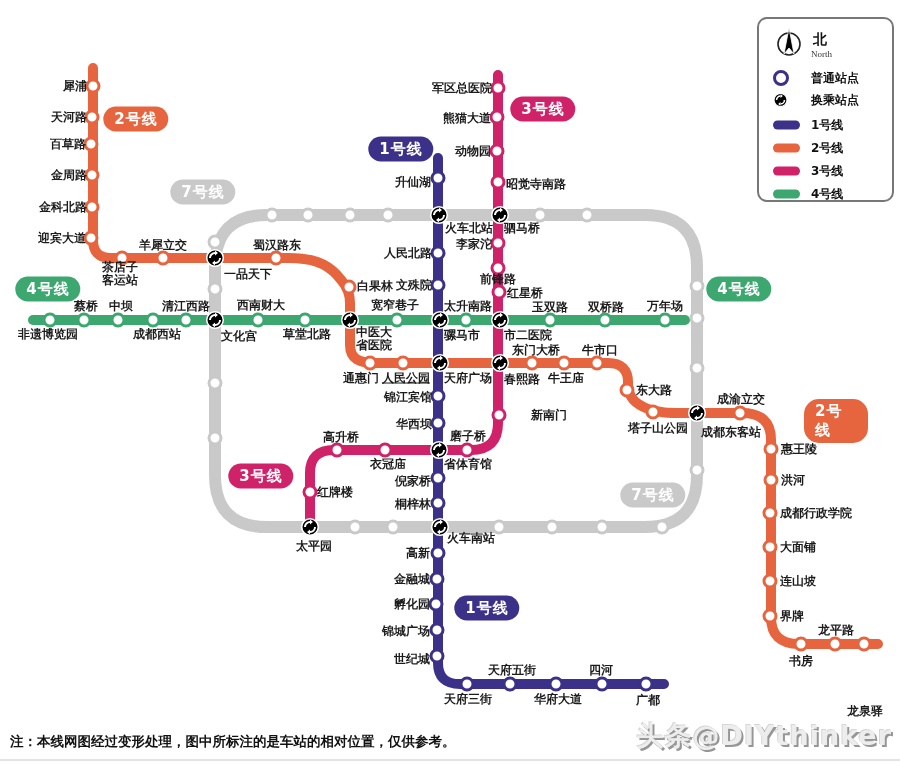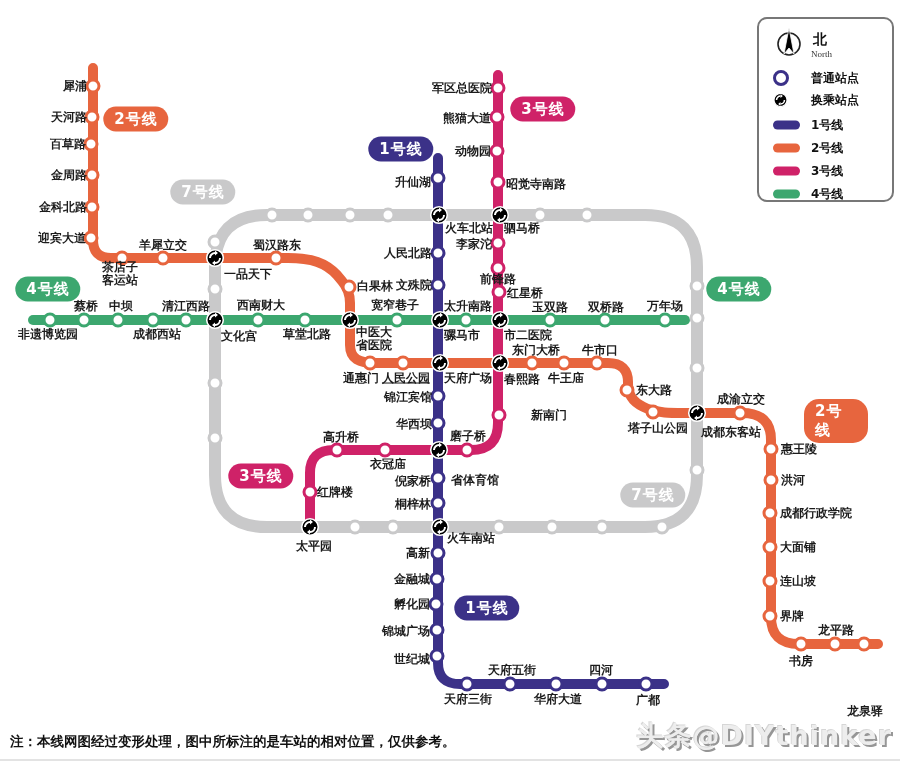--- a/index.html
+++ b/index.html
@@ -186,21 +186,21 @@
       <div class="lbl e" style="left: 432px; top: 397px;">锦江宾馆</div>
       <div class="st" style="border-color: rgb(59, 49, 136); left: 438px; top: 423px;"></div>
       <div class="lbl e" style="left: 432px; top: 424px;">华西坝</div>
       <div class="tr" style="left: 439px; top: 450px;"><svg viewBox="0 0 22 22" width="19" height="19">
   <circle cx="11" cy="11" r="9.6" fill="#000" stroke="#fff" stroke-width="1.8"></circle>
   <path d="M5.2 11 A5.8 5.8 0 0 1 11 5.2" stroke="#fff" stroke-width="2.3" fill="none"></path>
   <path d="M16.8 11 A5.8 5.8 0 0 1 11 16.8" stroke="#fff" stroke-width="2.3" fill="none"></path>
   <path d="M11 2.4 L14.4 5.2 L11 8 Z" fill="#fff"></path>
   <path d="M11 14 L7.6 16.8 L11 19.6 Z" fill="#fff"></path>
         </svg></div>
-      <div class="lbl w" style="left: 444px; top: 480px; margin-left: 7px;">省体育馆</div>
+      <div class="lbl w" style="left: 444px; top: 464px;">省体育馆</div>
       <div class="st" style="border-color: rgb(59, 49, 136); left: 438px; top: 478px;"></div>
       <div class="lbl e" style="left: 431px; top: 481px;">倪家桥</div>
       <div class="st" style="border-color: rgb(59, 49, 136); left: 438px; top: 503px;"></div>
       <div class="lbl e" style="left: 431px; top: 504px;">桐梓林</div>
       <div class="tr" style="left: 440px; top: 527px;"><svg viewBox="0 0 22 22" width="19" height="19">
   <circle cx="11" cy="11" r="9.6" fill="#000" stroke="#fff" stroke-width="1.8"></circle>
   <path d="M5.2 11 A5.8 5.8 0 0 1 11 5.2" stroke="#fff" stroke-width="2.3" fill="none"></path>
   <path d="M16.8 11 A5.8 5.8 0 0 1 11 16.8" stroke="#fff" stroke-width="2.3" fill="none"></path>
   <path d="M11 2.4 L14.4 5.2 L11 8 Z" fill="#fff"></path>
   <path d="M11 14 L7.6 16.8 L11 19.6 Z" fill="#fff"></path>

